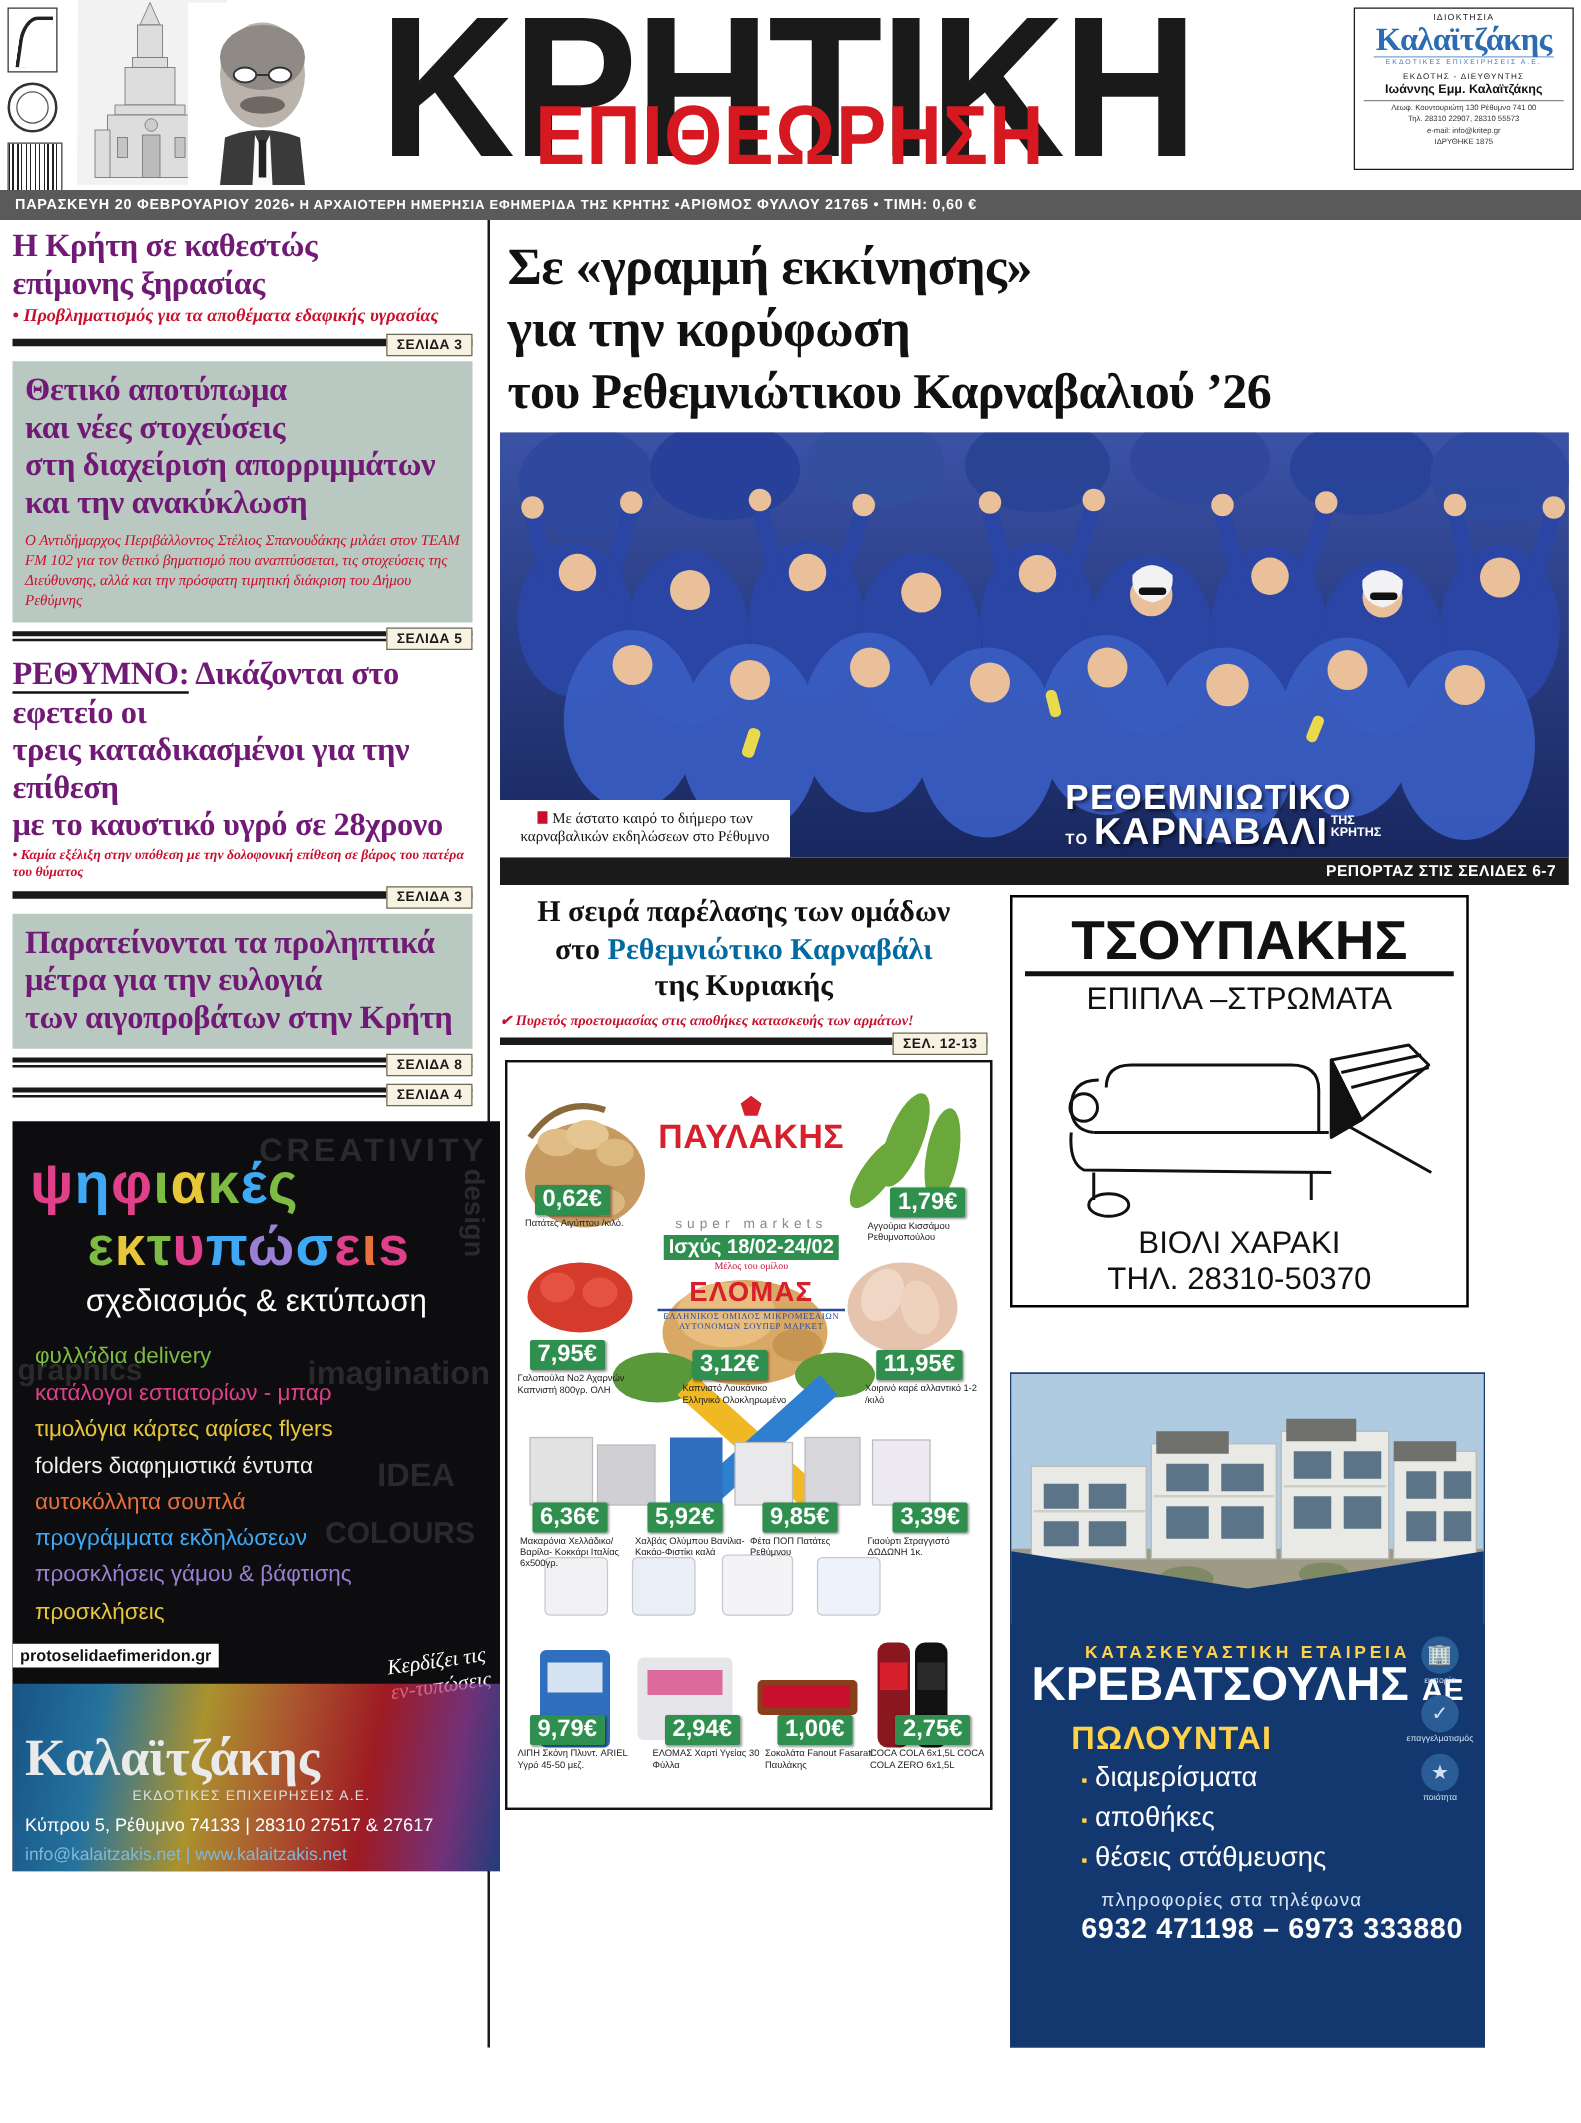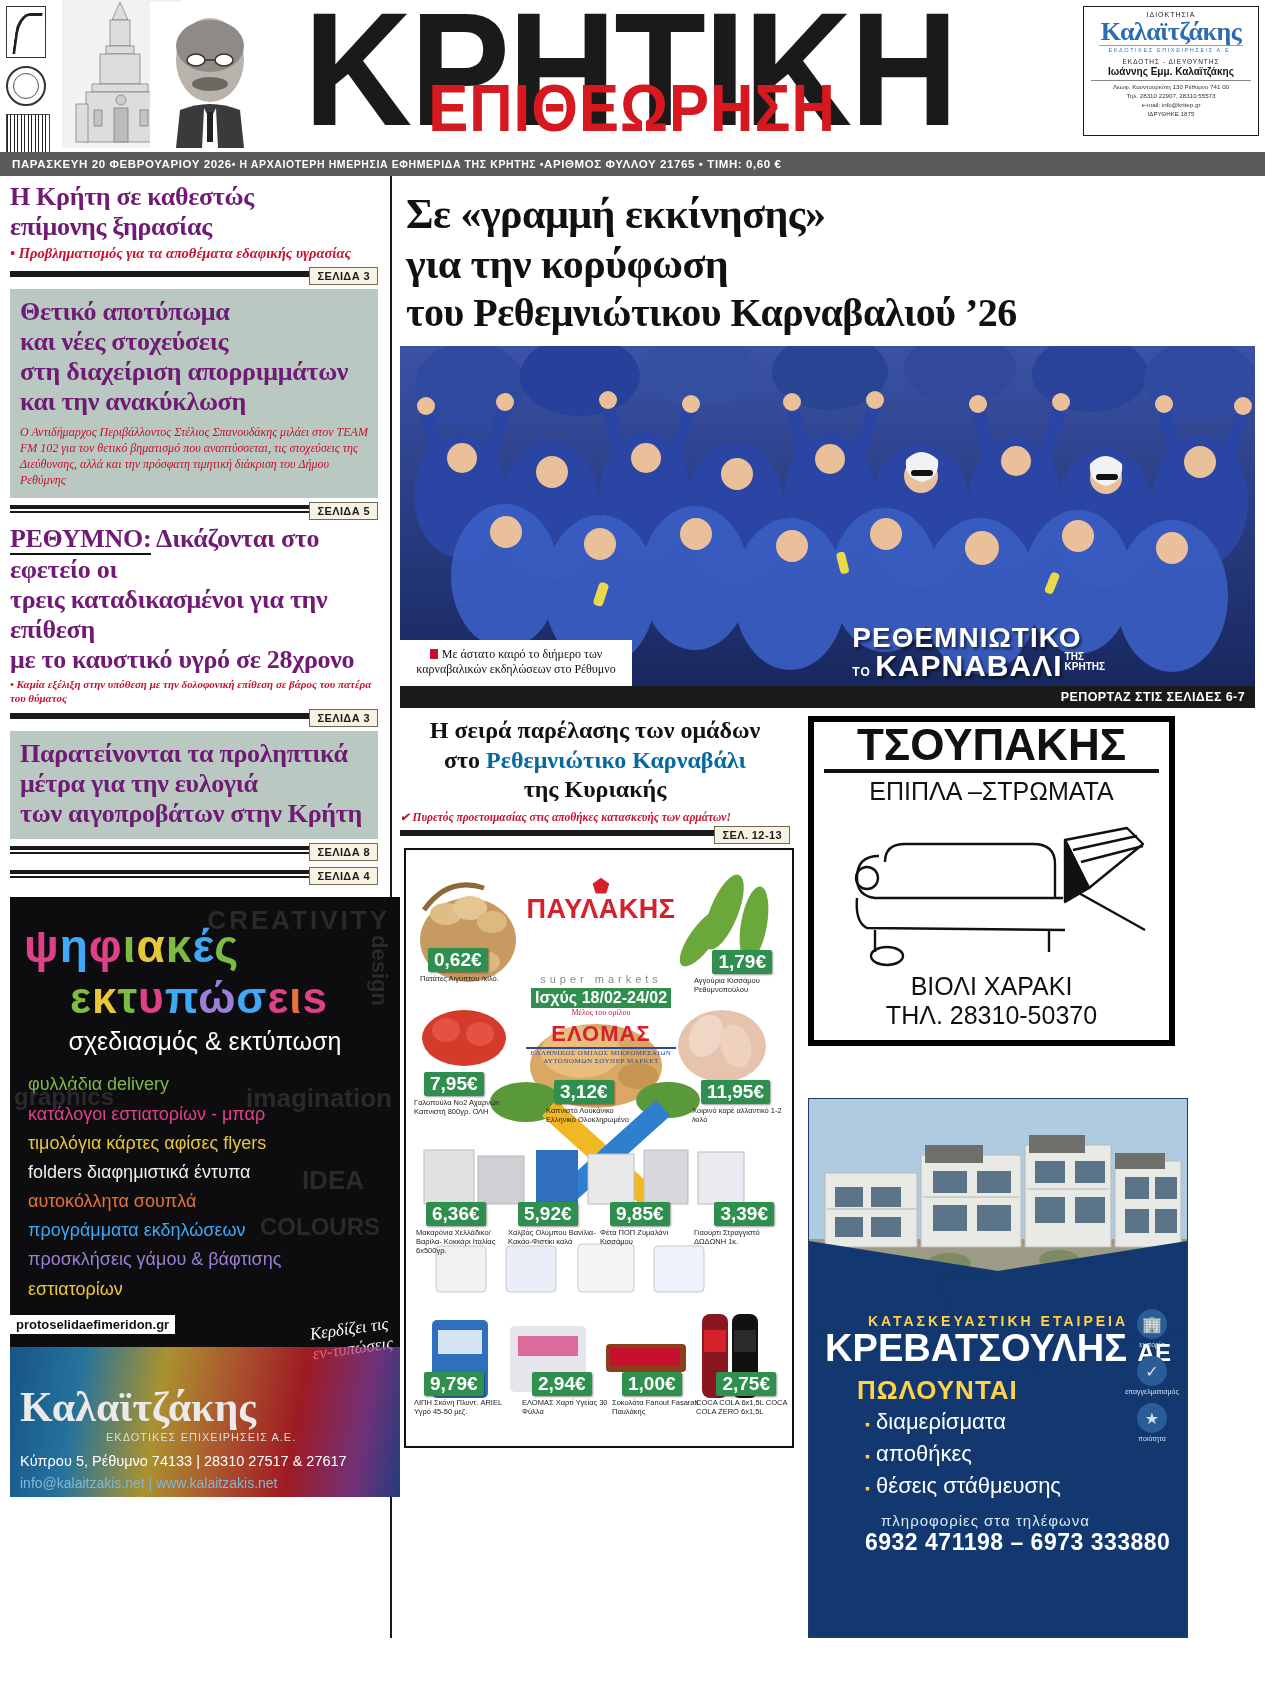--- a/index.html
+++ b/index.html
@@ -147,21 +147,21 @@
   .lc-right { width: 375px; padding-left: 8px; }
 
   .parade-h {
     text-align: center; font-weight: bold; font-size: 24px; line-height: 1.22; color: #111;
   }
   .parade-h .blue { color: #0369a1; }
   .tick-red { color: #c8102e; font-style: italic; font-weight: bold; font-size: 11.5px;
     line-height: 1.25; margin-top: 6px; }
 
   
-  .ad-tsoup { border: 6px solid #000000; height: 330px; padding: 1px 10px; position: relative; background:#fff; }
+  .ad-tsoup { border: 2px solid #000000; height: 330px; padding: 13px 10px; position: relative; background:#fff; }
   .ts-name { text-align: center; font-family: "Liberation Sans", sans-serif; font-weight: bold;
     font-size: 44px; letter-spacing: 0px; color: #111; line-height: 1; }
   .ts-rule { border-bottom: 4px solid #111; margin: 2px 0 4px; }
   .ts-sub { text-align: center; font-family: "Liberation Sans", sans-serif; font-size: 25px; color: #111; }
   .ts-svg { display: block; margin: 4px auto 0; }
   .ts-loc { text-align: center; font-family: "Liberation Sans", sans-serif; font-size: 25px; color:#111; margin-top:2px;}
   .ts-tel { text-align: center; font-family: "Liberation Sans", sans-serif; font-size: 25px; color:#111; }
 
   
   .ad-pavlakis { width: 390px; height: 600px; border: 2px solid #111; position: relative;
@@ -392,21 +392,21 @@
       <div class="pr-t3">σχεδιασμός &amp; εκτύπωση</div>
 
       <div class="pr-list">
         <div style="color:#7dbb42">φυλλάδια  delivery</div>
         <div style="color:#e0408a">κατάλογοι εστιατορίων - μπαρ</div>
         <div style="color:#e8c63a">τιμολόγια  κάρτες  αφίσες  flyers</div>
         <div style="color:#eeeeee">folders  διαφημιστικά έντυπα</div>
         <div style="color:#e8703a">αυτοκόλλητα  σουπλά</div>
         <div style="color:#3fa9f5">προγράμματα εκδηλώσεων</div>
         <div style="color:#9b7fd4">προσκλήσεις γάμου &amp; βάφτισης</div>
-        <div style="color:#e8c63a">εστιατορίων</div>
+        <div style="color:#e8c63a">προσκλήσεις</div>
       </div>
 
       <div class="pr-url">protoselidaefimeridon.gr</div>
 
       <div class="pr-hand">
         <span>Κερδίζει τις</span><br>
         <span>εν-τυπώσεις</span>
       </div>
 
       <div style="position:absolute;left:0;bottom:0;width:390px;height:150px;
@@ -667,21 +667,21 @@
           <div class="price" style="right:22px; top:230px; background:#2f8f4e;">11,95€</div>
           <div class="plabel" style="right:8px;  top:256px;">Χοιρινό καρέ αλλαντικό 1-2 /κιλό</div>
 
           <div class="price" style="left:20px;  top:352px;">6,36€</div>
           <div class="plabel" style="left:10px;  top:378px;">Μακαρόνια Χελλάδικο/Βαρίλα- Κοκκάρι Ιταλίας 6x500γρ.</div>
 
           <div class="price" style="left:112px; top:352px;">5,92€</div>
           <div class="plabel" style="left:102px; top:378px;">Χαλβάς Ολύμπου Βανίλια-Κακάο-Φιστίκι καλά</div>
 
           <div class="price" style="left:204px; top:352px;">9,85€</div>
-          <div class="plabel" style="left:194px; top:378px;">Φέτα ΠΟΠ Ζυμαλάνι Κισσάμου</div>
+          <div class="plabel" style="left:194px; top:378px;">Φέτα ΠΟΠ Πατάτες Ρεθύμνου</div>
 
           <div class="price" style="right:18px; top:352px;">3,39€</div>
           <div class="plabel" style="right:6px;  top:378px;">Γιαούρτι Στραγγιστό ΔΩΔΩΝΗ 1κ.</div>
 
           <div class="price" style="left:18px;  top:522px;">9,79€</div>
           <div class="plabel" style="left:8px;   top:548px;">ΛΙΠΗ Σκόνη Πλυντ. ARIEL Υγρό 45-50 μεζ.</div>
 
           <div class="price" style="left:126px; top:522px;">2,94€</div>
           <div class="plabel" style="left:116px; top:548px;">ΕΛΟΜΑΣ Χαρτί Υγείας 30 Φύλλα</div>
 

